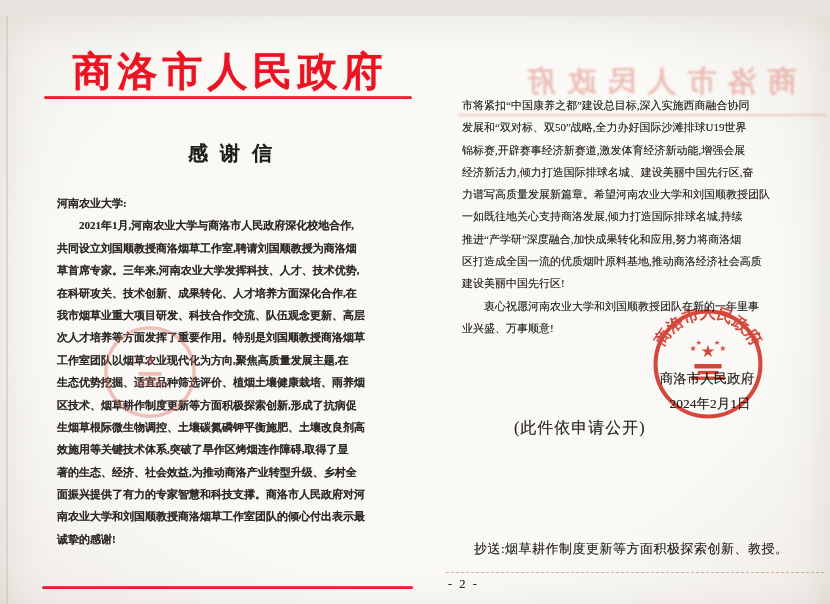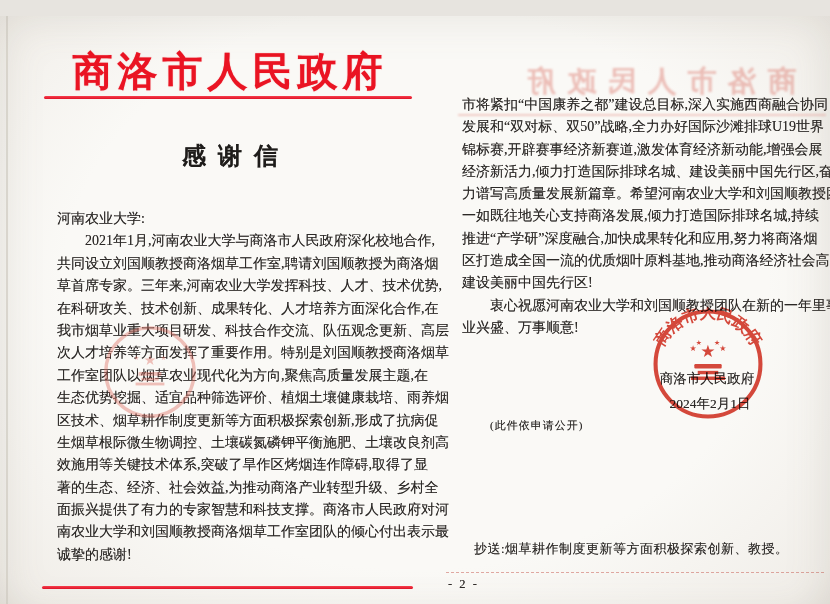--- a/index.html
+++ b/index.html
@@ -19,27 +19,27 @@
     position:absolute;left:45px;top:28px;width:370px;text-align:center;
     font-size:40px;font-weight:700;color:#ea1423;letter-spacing:5px;
     text-shadow:0 0 1px rgba(234,20,35,.55);white-space:nowrap;
   }
   .red-rule{position:absolute;left:44px;top:80px;width:368px;height:3.4px;
     background:linear-gradient(180deg,#f7404e,#e01126);border-radius:2px;}
   .red-rule-bottom{position:absolute;left:42px;top:570px;width:371px;height:3.2px;
     background:linear-gradient(180deg,#f7404e,#e01126);border-radius:2px;}
   .doc-title{
     position:absolute;left:45px;top:124px;width:370px;text-align:center;
-    font-size:24px;font-weight:700;letter-spacing:12px;color:#1e1c1a;
+    font-size:20px;font-weight:700;letter-spacing:12px;color:#1e1c1a;
     text-indent:12px;text-shadow:0 0 .5px rgba(30,28,26,.6);
   }
-  .body-lines{position:absolute;font-size:14px;}
+  .body-lines{position:absolute;font-size:11px;}
   .body-lines .tl{height:22.4px;line-height:22.4px;white-space:nowrap;
     text-shadow:0 0 .5px rgba(43,40,38,.55);}
-  .p1-body{left:57px;top:192px;width:356px;}
+  .p1-body{left:57px;top:176px;width:356px;font-weight:bold;}
   .p2-body{left:462px;top:78px;width:364px;}
   .p2-body .tl{height:22.3px;line-height:22.3px;}
 
   
   .bleed-header{
     position:absolute;left:486px;top:46px;width:340px;text-align:center;
     font-size:29px;font-weight:700;letter-spacing:11px;color:#d4574a;opacity:.36;
     filter:blur(1.1px);transform:scaleX(-1);white-space:nowrap;
   }
   .bleed-rule{position:absolute;left:458px;top:98px;width:368px;height:2px;
@@ -49,21 +49,21 @@
 
   
   .signature{position:absolute;left:648px;top:354px;width:118px;text-align:center;
     font-size:13.5px;white-space:nowrap;text-shadow:0 0 .5px rgba(43,40,38,.55);}
   .sign-date{position:absolute;left:648px;top:379px;width:124px;text-align:center;
     font-size:13.5px;white-space:nowrap;text-shadow:0 0 .5px rgba(43,40,38,.55);}
   .seal{position:absolute;left:651px;top:291px;width:114px;height:114px;
     color:#d63a2c;mix-blend-mode:multiply;opacity:.92;}
   .seal svg,.bleed-seal svg{width:100%;height:100%;}
 
-  .disclosure{position:absolute;left:490px;top:402px;font-size:11px;letter-spacing:1px;
+  .disclosure{position:absolute;left:514px;top:402px;font-size:16px;letter-spacing:1px;
     text-shadow:0 0 .5px rgba(43,40,38,.5);}
   .cc-line{position:absolute;left:474px;top:524px;font-size:13px;letter-spacing:.5px;
     text-shadow:0 0 .5px rgba(43,40,38,.5);}
   .dash-line{position:absolute;left:446px;top:556px;width:378px;height:0;
     border-top:1.5px dashed rgba(197,88,78,.5);filter:blur(.3px);}
   .page-num{position:absolute;left:448px;top:561px;font-size:12.5px;letter-spacing:2px;
     text-shadow:0 0 .5px rgba(43,40,38,.5);}
 </style>
 </head>
 <body>

